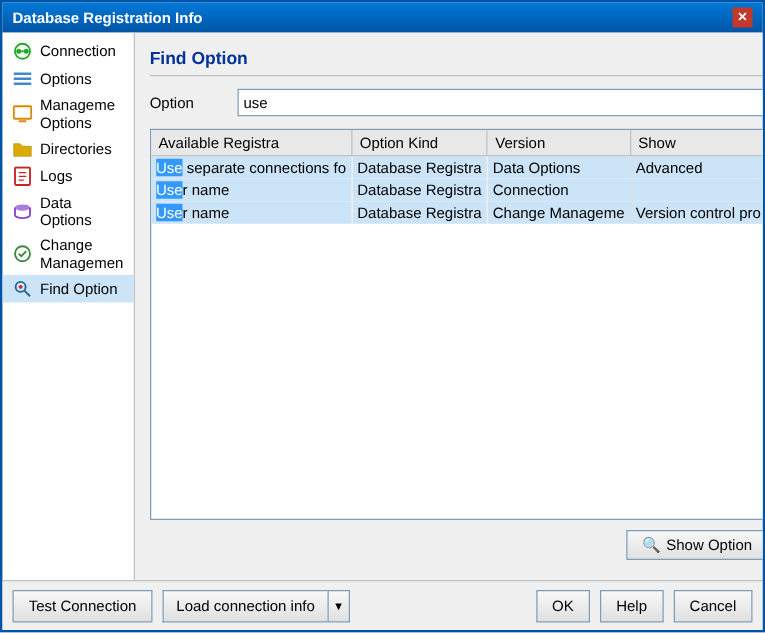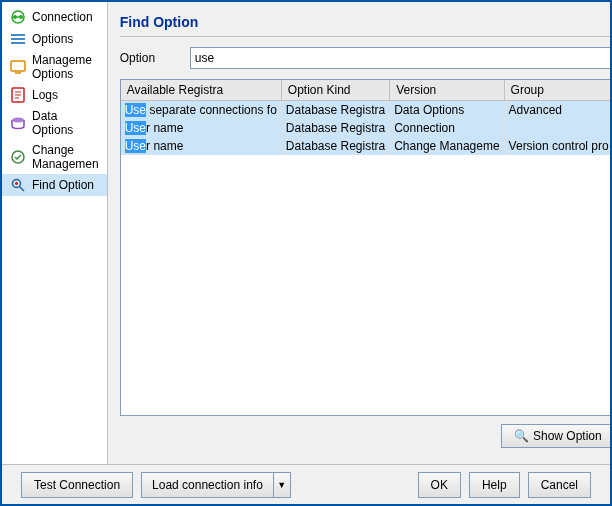--- a/index.html
+++ b/index.html
@@ -185,21 +185,21 @@
       gap: 4px;
       font-size: 12px;
     }
 
     .footer {
       height: 40px;
       background: #f0f0f0;
       border-top: 1px solid #c0c0c0;
       display: flex;
       align-items: center;
-      padding: 0 19px;
+      padding: 0 8px;
       gap: 8px;
     }
 
     .footer-btn {
       height: 26px;
       padding: 0 12px;
       background: linear-gradient(to bottom, #f8f8f8, #e0e0e0);
       border: 1px solid #7f9db9;
       cursor: pointer;
       font-size: 12px;
@@ -243,20 +243,24 @@
     .icon-logs { color: #cc2222; font-size: 14px; }
     .icon-data { color: #8844cc; font-size: 14px; }
     .icon-change { color: #448844; font-size: 14px; }
     .icon-find { color: #226699; font-size: 14px; }
   </style>
 </head>
 <body>
 
 <div class="dialog">
 
+  <div class="title-bar">
+    <span class="title-bar-text">Database Registration Info</span>
+    <button class="close-btn">✕</button>
+  </div>
 
   <div class="dialog-body">
 
     <div class="sidebar">
       <div class="sidebar-item">
         <span class="sidebar-icon icon-connection">
           <svg width="16" height="16" viewBox="0 0 16 16">
               <circle cx="8" cy="8" r="6" fill="none" stroke="#22aa22" stroke-width="1.5"></circle>
               <circle cx="5" cy="8" r="2" fill="#22aa22"></circle>
               <circle cx="11" cy="8" r="2" fill="#22aa22"></circle>
@@ -276,20 +280,28 @@
         <span>Options</span>
       </div>
       <div class="sidebar-item">
         <span class="sidebar-icon icon-display">
           <svg width="16" height="16" viewBox="0 0 16 16">
               <rect x="1" y="2" width="14" height="10" rx="1" fill="none" stroke="#dd8800" stroke-width="1.5"></rect>
               <line x1="5" y1="14" x2="11" y2="14" stroke="#dd8800" stroke-width="1.5"></line>
             </svg>
         </span>
         <span>Manageme Options</span>
+      </div>
+      <div class="sidebar-item">
+        <span class="sidebar-icon icon-directories">
+          <svg width="16" height="16" viewBox="0 0 16 16">
+              <path d="M1 4h5l2 2h7v8H1z" fill="#ddaa00" stroke="#aa8800" stroke-width="0.5"></path>
+            </svg>
+        </span>
+        <span>Directories</span>
       </div>
       <div class="sidebar-item">
         <span class="sidebar-icon icon-logs">
           <svg width="16" height="16" viewBox="0 0 16 16">
               <rect x="2" y="1" width="12" height="14" rx="1" fill="none" stroke="#cc2222" stroke-width="1.5"></rect>
               <line x1="5" y1="5" x2="11" y2="5" stroke="#cc2222" stroke-width="1"></line>
               <line x1="5" y1="8" x2="11" y2="8" stroke="#cc2222" stroke-width="1"></line>
               <line x1="5" y1="11" x2="9" y2="11" stroke="#cc2222" stroke-width="1"></line>
             </svg>
         </span>
@@ -334,21 +346,21 @@
         <input class="option-input" type="text" value="use" style="">
       </div>
 
       <div class="results-table-container">
         <table>
           <thead>
             <tr>
               <th>Available Registra</th>
               <th>Option Kind</th>
               <th>Version</th>
-              <th>Group</th>
+              <th>Show</th>
             </tr>
           </thead>
           <tbody id="table-body">
           <tr class="row-highlight">
                 <td><span class="match-highlight">Use</span> separate connections fo</td>
                 <td>Database Registra</td>
                 <td>Data Options</td>
                 <td>Advanced</td>
               </tr>
               <tr class="row-highlight">

